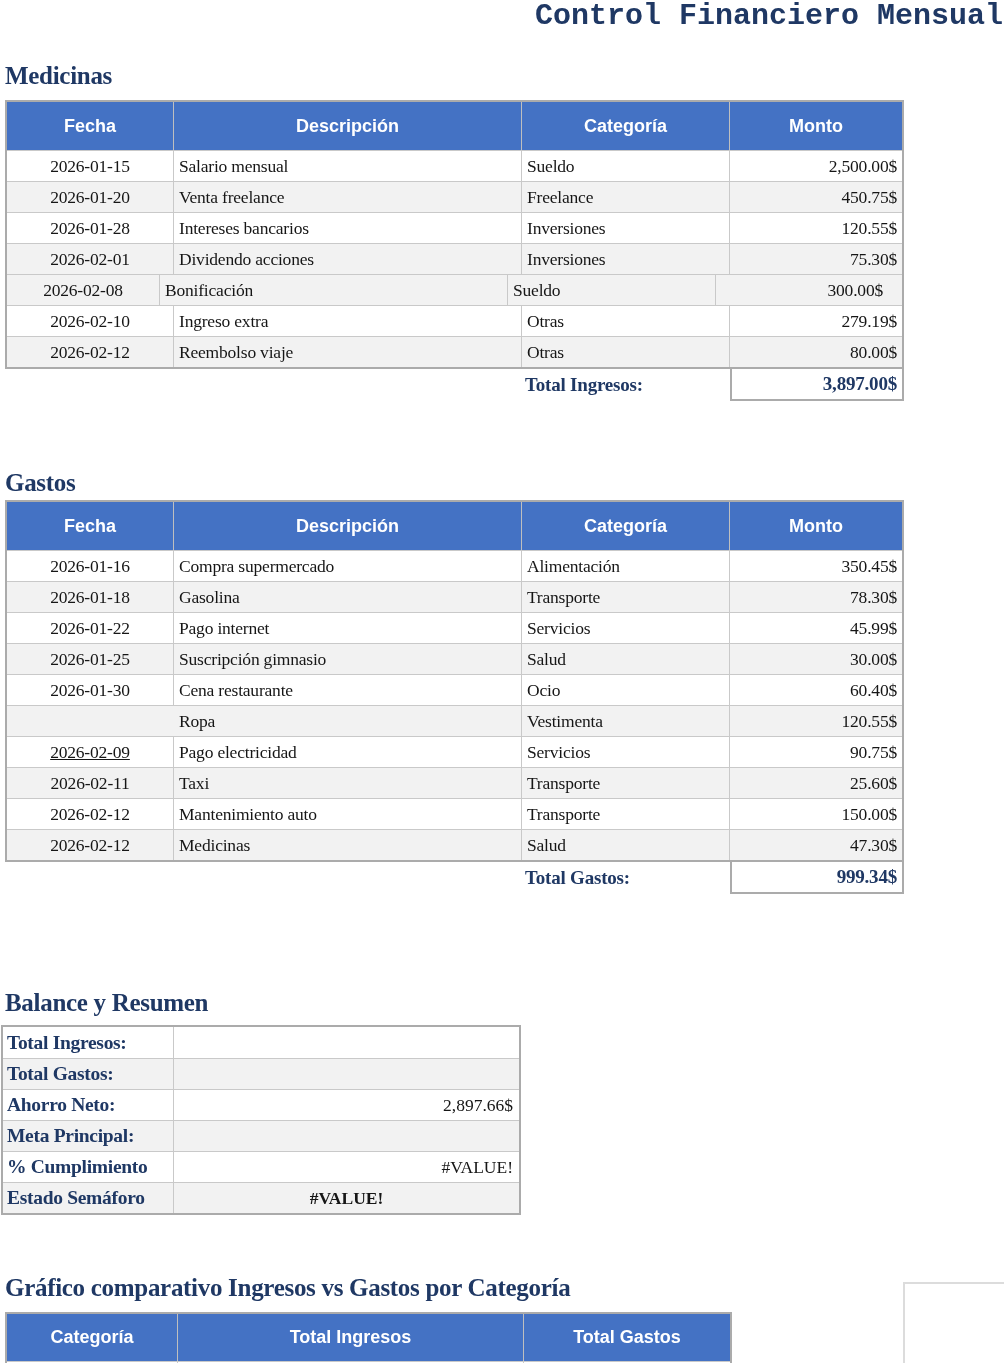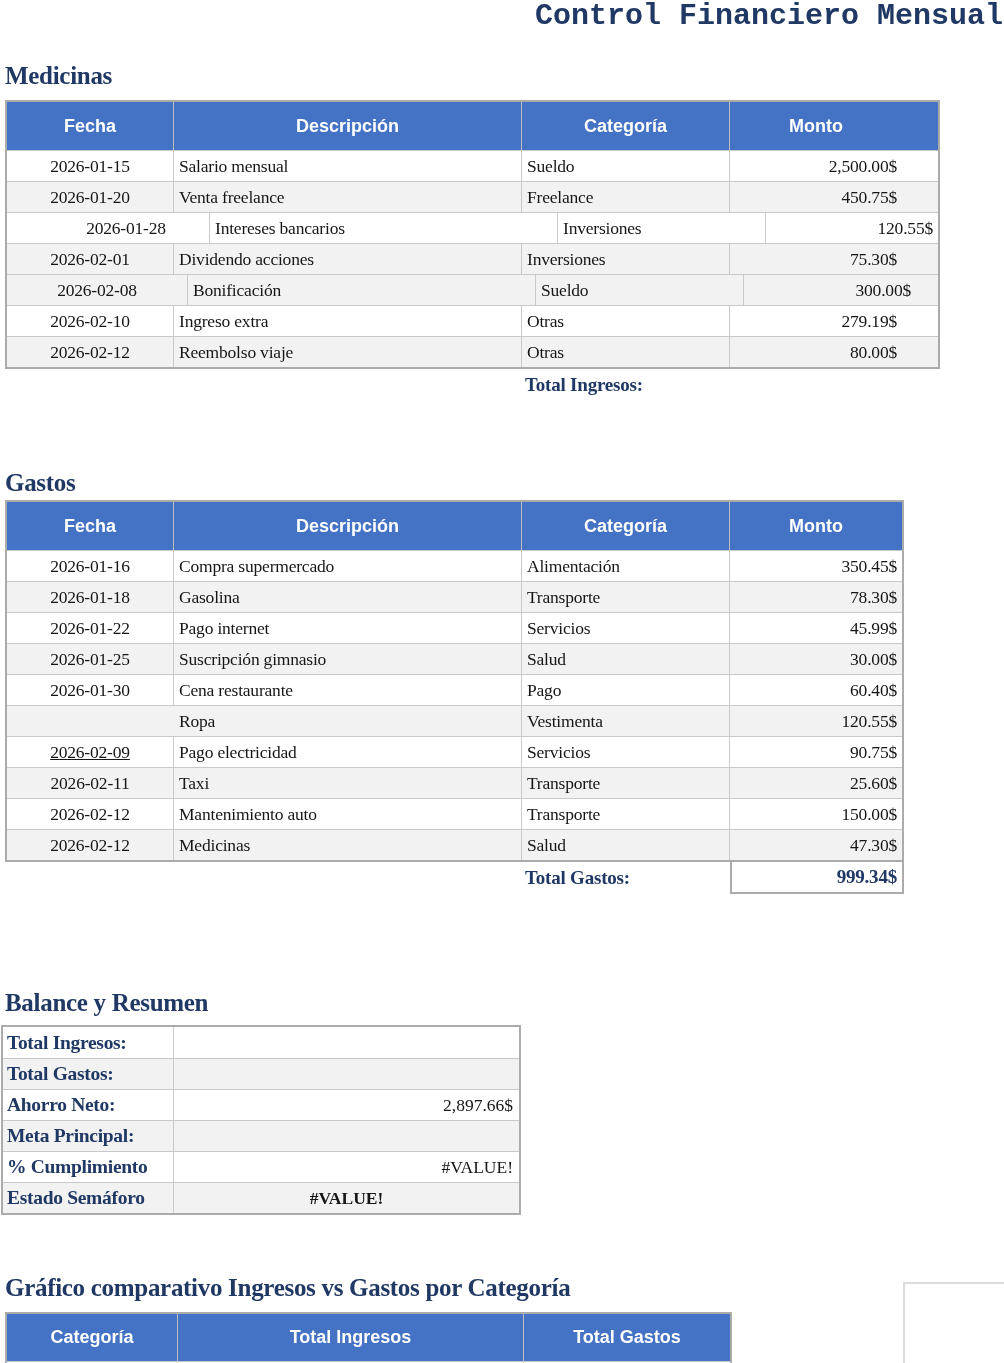--- a/index.html
+++ b/index.html
@@ -111,33 +111,33 @@
         <div class="td" style="width: 208px;">Sueldo</div>
         <div class="td c-right" style="width: 172px;">2,500.00$</div>
       </div>
       <div class="tr alt">
         <div class="td c-center" style="width: 167px;">2026-01-20</div>
         <div class="td" style="width: 348px;">Venta freelance</div>
         <div class="td" style="width: 208px;">Freelance</div>
         <div class="td c-right" style="width: 172px;">450.75$</div>
       </div>
       <div class="tr">
-        <div class="td c-center" style="width: 167px; margin-left: 36px;">2026-01-28</div>
+        <div class="td c-center" style="width: 167px;">2026-01-28</div>
         <div class="td" style="width: 348px;">Intereses bancarios</div>
         <div class="td" style="width: 208px;">Inversiones</div>
         <div class="td c-right" style="width: 172px;">120.55$</div>
       </div>
       <div class="tr alt">
         <div class="td c-center" style="width: 167px;">2026-02-01</div>
         <div class="td" style="width: 348px;">Dividendo acciones</div>
         <div class="td" style="width: 208px;">Inversiones</div>
         <div class="td c-right" style="width: 172px;">75.30$</div>
       </div>
       <div class="tr alt">
-        <div class="td c-center" style="width: 181px;">2026-02-08</div>
+        <div class="td c-center" style="width: 153px;">2026-02-08</div>
         <div class="td" style="width: 348px;">Bonificación</div>
         <div class="td" style="width: 208px;">Sueldo</div>
         <div class="td c-right" style="width: 172px;">300.00$</div>
       </div>
       <div class="tr">
         <div class="td c-center" style="width: 167px;">2026-02-10</div>
         <div class="td" style="width: 348px;">Ingreso extra</div>
         <div class="td" style="width: 208px;">Otras</div>
         <div class="td c-right" style="width: 172px;">279.19$</div>
       </div>
@@ -145,20 +145,21 @@
         <div class="td c-center" style="width: 167px;">2026-02-12</div>
         <div class="td" style="width: 348px;">Reembolso viaje</div>
         <div class="td" style="width: 208px;">Otras</div>
         <div class="td c-right" style="width: 172px;">80.00$</div>
       </div>
     </div>
     <div class="total-row">
       <div class="spacer" style="width: 167px;"></div>
       <div class="spacer" style="width: 349px;"></div>
       <div class="total-label" style="width: 209px;">Total Ingresos:</div>
+      <div class="total-value" style="width: 174px;">3,897.00$</div>
     </div>
   </div>
 
 <div class="section-heading h-gastos">Gastos</div>
 <div class="fin-table t-gastos" id="tbl-gastos">
     <div class="tbl-main">
       <div class="thead">
         <div class="th" style="width: 167px;">Fecha</div>
         <div class="th" style="width: 348px;">Descripción</div>
         <div class="th" style="width: 208px;">Categoría</div>
@@ -184,21 +185,21 @@
       </div>
       <div class="tr alt">
         <div class="td c-center" style="width: 167px;">2026-01-25</div>
         <div class="td" style="width: 348px;">Suscripción gimnasio</div>
         <div class="td" style="width: 208px;">Salud</div>
         <div class="td c-right" style="width: 172px;">30.00$</div>
       </div>
       <div class="tr">
         <div class="td c-center" style="width: 167px;">2026-01-30</div>
         <div class="td" style="width: 348px;">Cena restaurante</div>
-        <div class="td" style="width: 208px;">Pago</div>
+        <div class="td" style="width: 208px;">Ocio</div>
         <div class="td c-right" style="width: 172px;">60.40$</div>
       </div>
       <div class="tr alt">
         <div class="td c-center" style="width: 167px; margin-top: 40px;">2026-02-03</div>
         <div class="td" style="width: 348px;">Ropa</div>
         <div class="td" style="width: 208px;">Vestimenta</div>
         <div class="td c-right" style="width: 172px;">120.55$</div>
       </div>
       <div class="tr">
         <div class="td c-center" style="width: 167px; text-decoration: underline;">2026-02-09</div>

